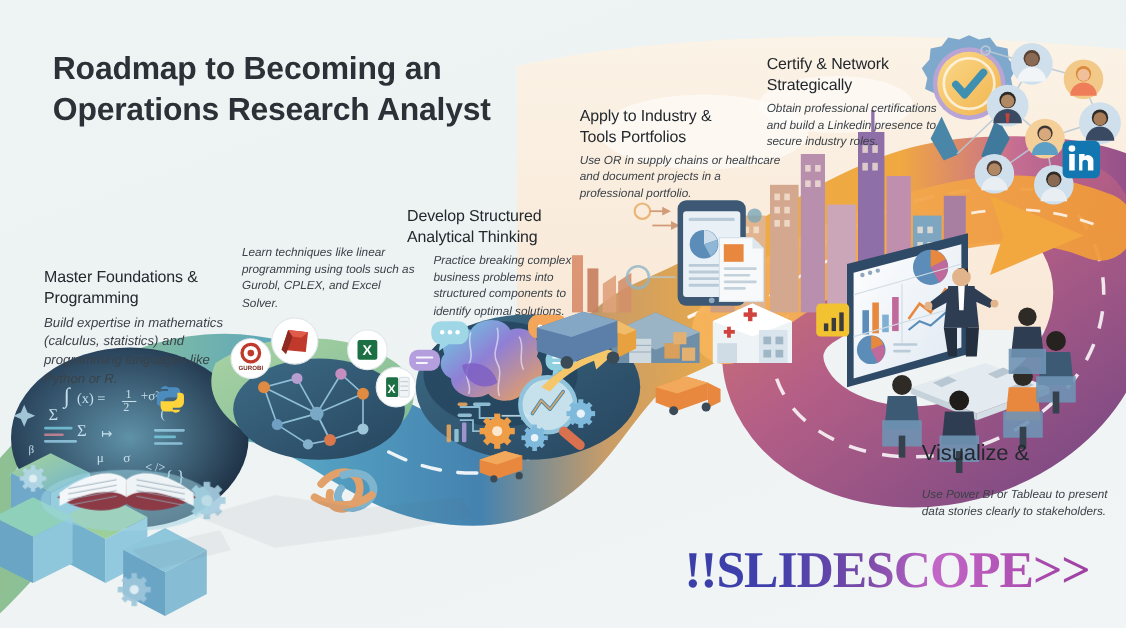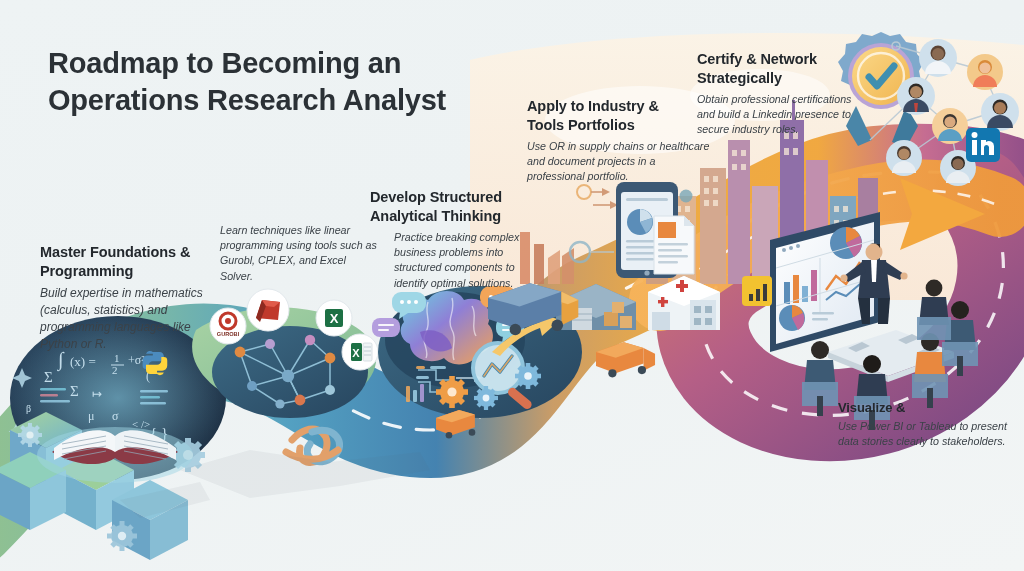--- a/index.html
+++ b/index.html
@@ -17,21 +17,21 @@
   
   #title {
     position:absolute; left:48px; top:45px; width:440px;
     font-size:29px; line-height:1.26; font-weight:bold; color:#2b3136;
     letter-spacing:-0.2px;
   }
   #title .l2 { display:block; }
 
   
   .step { position:absolute; }
-  .step .h { font-weight:bold; color:#23282d; letter-spacing:-0.1px; }
+  .step .h { font-weight:normal; color:#23282d; letter-spacing:-0.1px; }
   .step .b { color:#3b4248;font-style:italic; }
 
   .s1 { left:40px; top:243px; width:175px; }
   .s1 .h { font-size:14.5px; line-height:1.28; }
   .s1 .b { font-size:12px; line-height:1.42; margin-top:5px; }
 
   .s2 { left:220px; top:218px; width:160px; }
   .s2 .h { font-size:14.5px; line-height:1.28; }
   .s2 .b { font-size:10.7px; line-height:1.42; margin-top:5px; }
 
@@ -41,22 +41,22 @@
 
   .s4 { left:527px; top:97px; width:185px; }
   .s4 .h { font-size:14.5px; line-height:1.28; }
   .s4 .b { font-size:10.7px; line-height:1.42; margin-top:5px; }
 
   .s5 { left:697px; top:50px; width:175px; }
   .s5 .h { font-size:14.5px; line-height:1.28; }
   .s5 .b { font-size:10.7px; line-height:1.42; margin-top:5px; }
 
   .s6 { left:838px; top:400px; width:178px; }
-  .s6 .h { font-size:13px; line-height:1.28; }
-  .s6 .b { font-size:10.7px; line-height:1.42; margin-top:2px; }
+  .s6 .h { font-size:20px; line-height:1.28; }
+  .s6 .b { font-size:10.7px; line-height:1.42; margin-top:17px; }
 
   
   #logo {
     position:absolute; left:622px; top:496px;
     font-family:"Liberation Serif", serif;
     font-size:47px; font-weight:bold; line-height:1;
     letter-spacing:-1px;
     background:linear-gradient(90deg,#3a3fa8 0%,#4040ad 22%,#7a4aa8 45%,#c267c7 62%,#b455b8 78%,#9c3fa0 100%);
     -webkit-background-clip:text; background-clip:text; color:transparent;
     white-space:nowrap;
@@ -859,14 +859,15 @@
     <div class="b">Obtain professional certifications and build a Linkedin presence to secure industry roles.</div>
   </div>
 
   <div class="step s6">
     <div class="h">
       <span>Visualize &amp;</span><br>
     </div>
     <div class="b">Use Power BI or Tableau to present data stories clearly to stakeholders.</div>
   </div>
 
+  <div id="logo">!!SLIDESCOPE&gt;&gt;</div>
 
 </div>
 
 </body></html>

